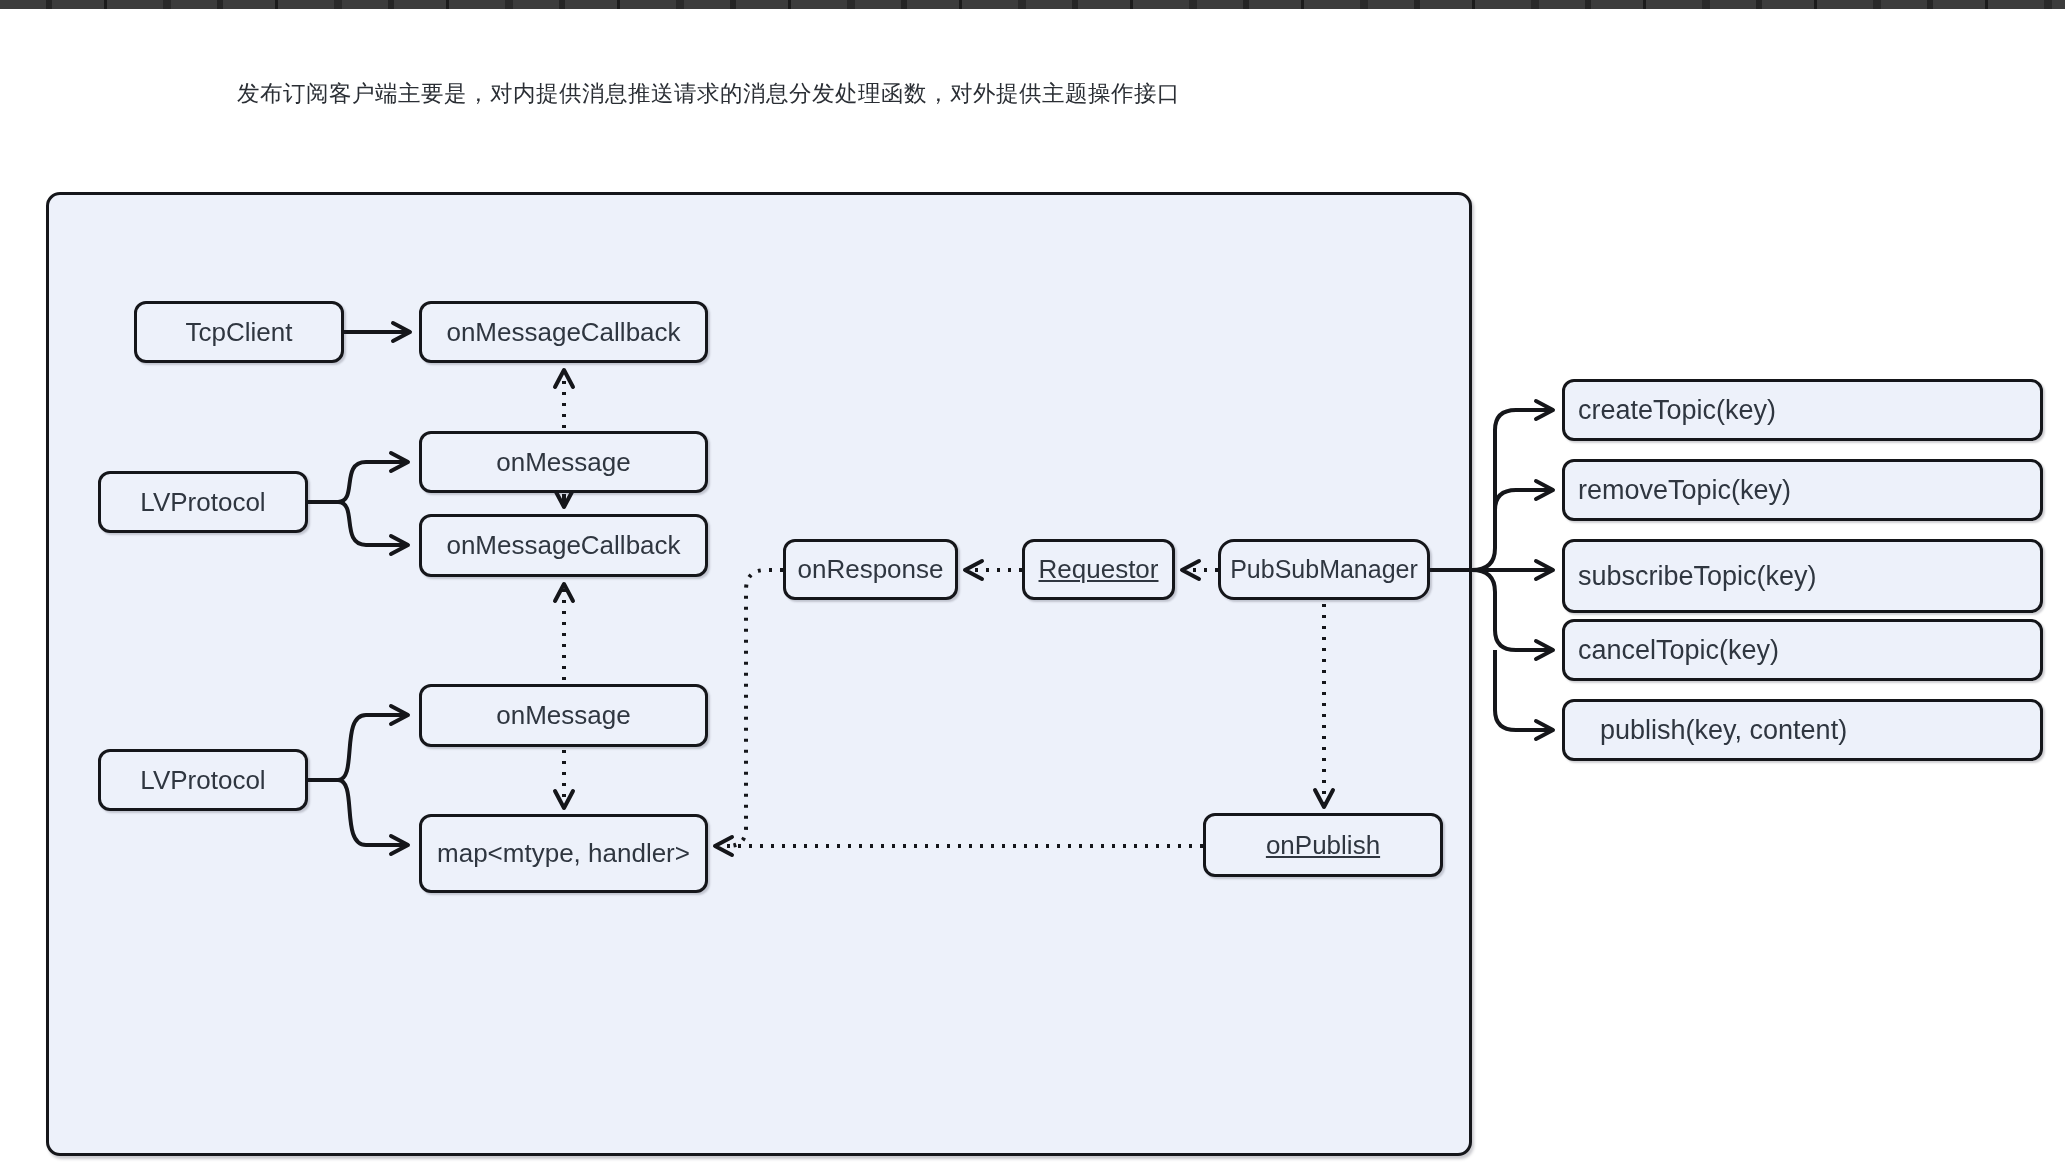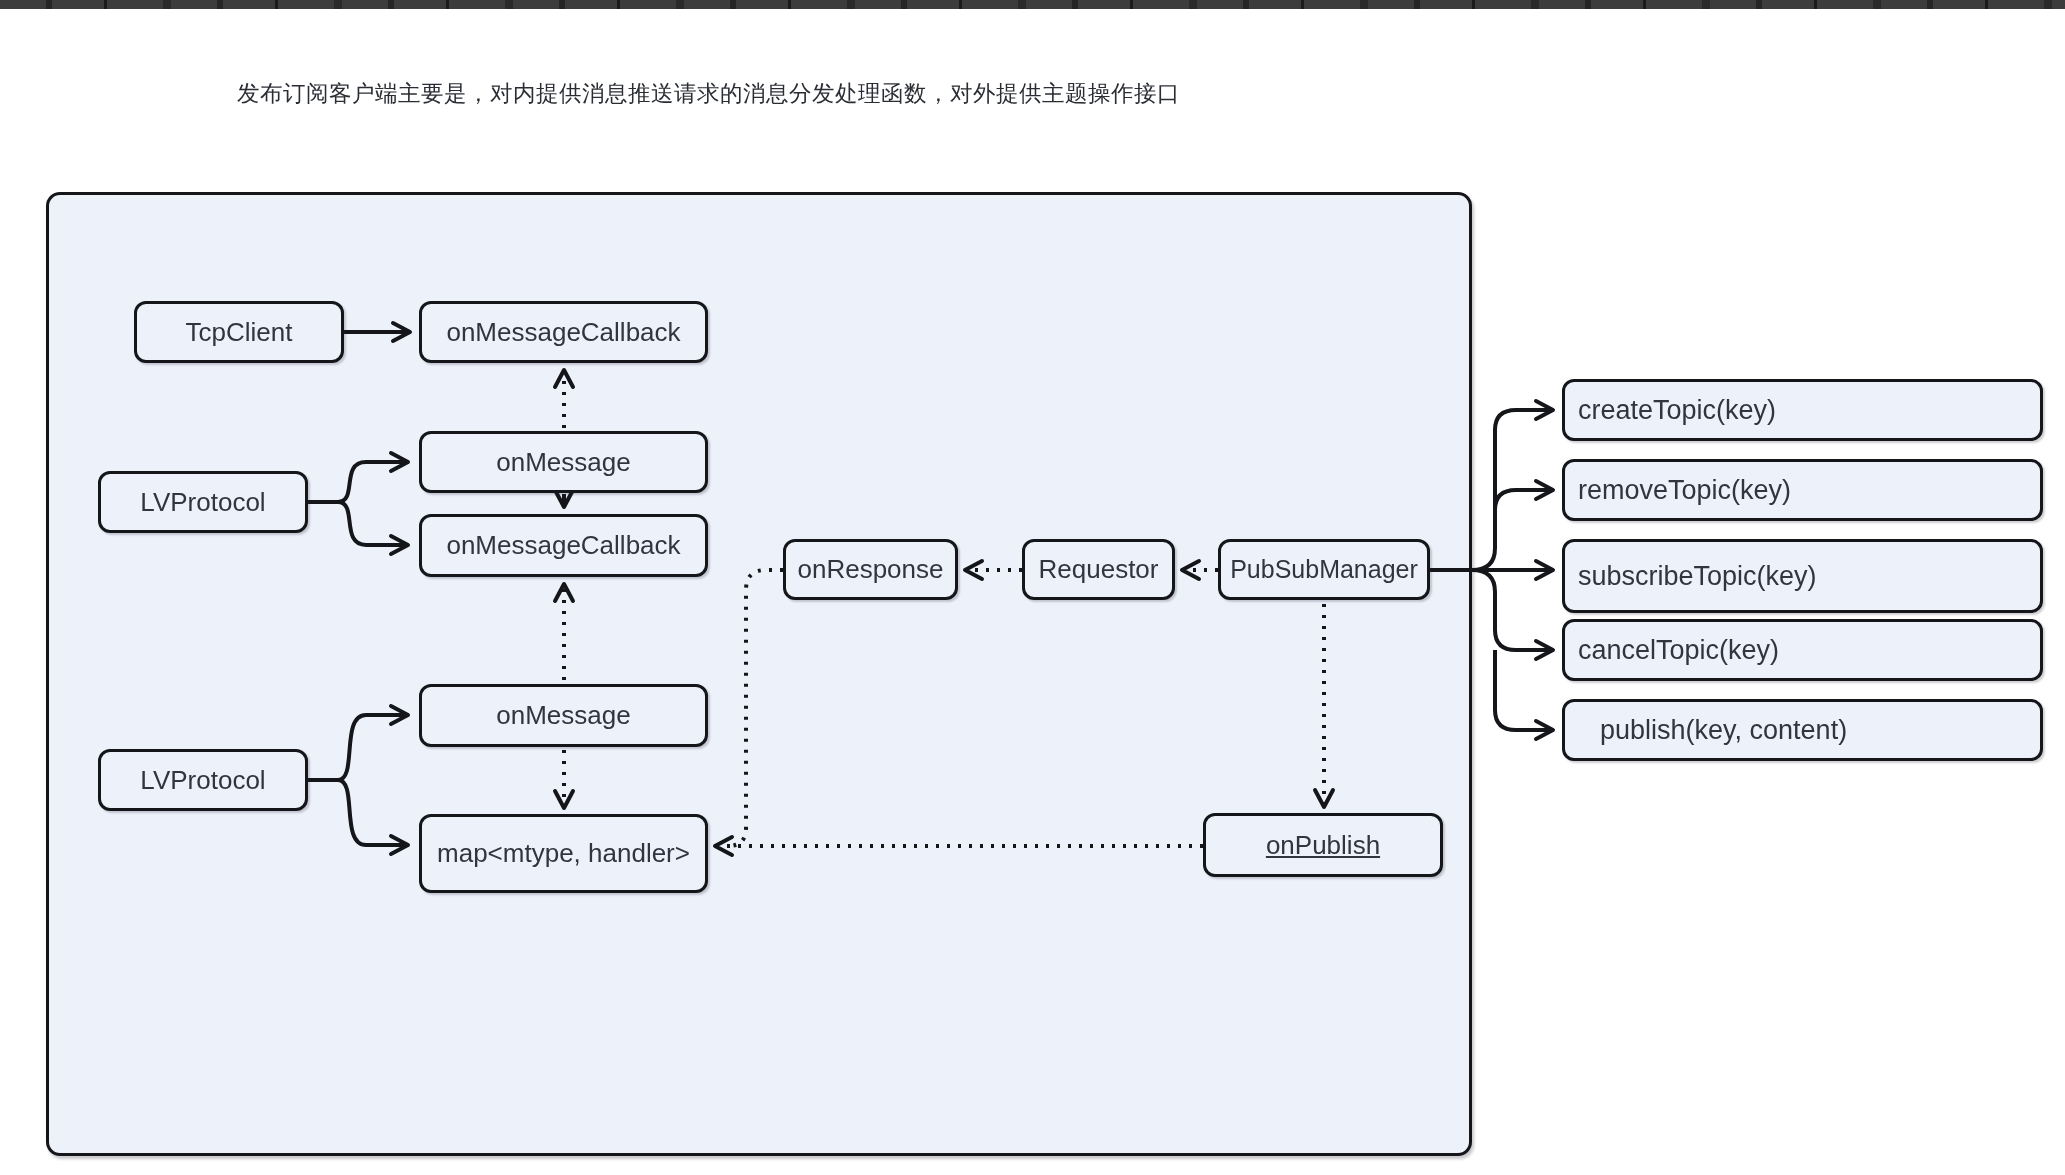--- a/index.html
+++ b/index.html
@@ -38,22 +38,22 @@
   .node.method{justify-content:flex-start;padding-left:13px;font-size:27px;}
   #n-tcpclient          {left:98px;  top:301px; width:210px; height:62px;margin-left:36px;}
   #n-onmessagecallback1 {left:419px; top:301px; width:289px; height:62px;}
   #n-lvprotocol         {left:98px;  top:471px; width:210px; height:62px;text-align:center;}
   #n-onmessage1         {left:419px; top:431px; width:289px; height:62px;}
   #n-onmessagecallback2 {left:419px; top:514px; width:289px; height:63px;}
   #n-dispatcher         {left:98px;  top:749px; width:210px; height:62px;}
   #n-onmessage2         {left:419px; top:684px; width:289px; height:63px;}
   #n-map                {left:419px; top:814px; width:289px; height:79px;}
   #n-onresponse         {left:783px; top:539px; width:175px; height:61px;}
-  #n-requestor          {left:1022px;top:539px; width:153px; height:61px;}
-  #n-pubsubmanager      {left:1218px;top:539px; width:212px; height:61px;font-size:25px;}
+  #n-requestor          {left:1022px;top:539px; width:153px; height:61px;text-decoration:underline;}
+  #n-pubsubmanager      {left:1218px;top:539px; width:212px; height:61px;font-size:25px;border-radius:16px;}
   #n-onpublish          {left:1203px;top:813px; width:240px; height:64px;text-decoration:underline;}
   #n-createtopic        {left:1562px;top:379px; width:481px; height:62px;}
   #n-removetopic        {left:1562px;top:459px; width:481px; height:62px;}
   #n-subscribetopic     {left:1562px;top:539px; width:481px; height:74px;}
   #n-canceltopic        {left:1562px;top:619px; width:481px; height:62px;}
   #n-publish            {left:1562px;top:699px; width:481px; height:62px;padding-left:35px;}
   .wire{stroke:#15161a;stroke-width:4;fill:none;}
   .dotted{stroke-dasharray:3 8;}
 </style>
 </head>

